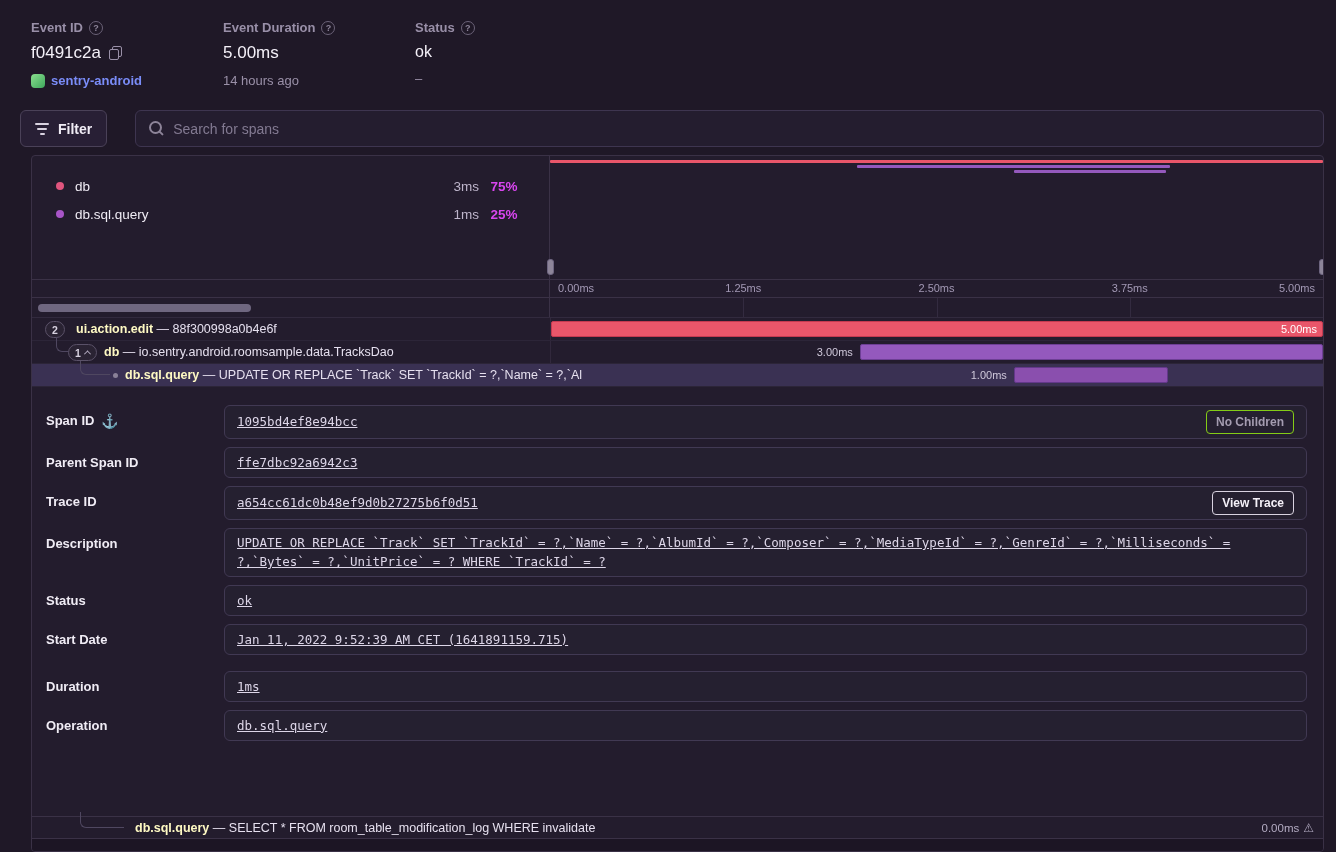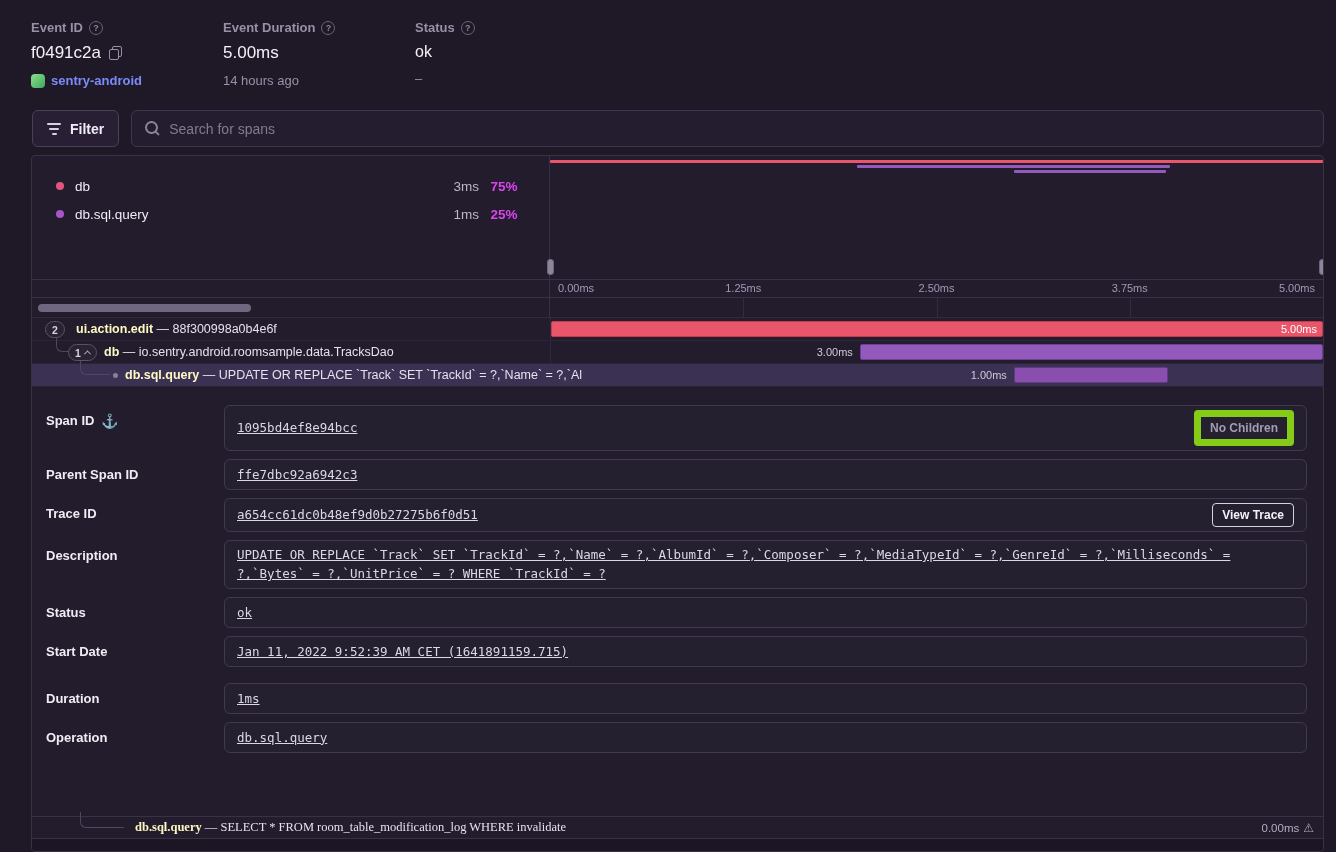--- a/index.html
+++ b/index.html
@@ -14,21 +14,21 @@
   .q-icon { width:14px; height:14px; border:1px solid #6b6278; border-radius:50%; font-size:9px; color:#8d8499; display:inline-flex; align-items:center; justify-content:center; font-weight:700; }
   .h-value { font-size:17px; color:#f4f0f8; margin-top:8px; display:flex; align-items:center; gap:8px; }
   .h-sub { font-size:13px; color:#9a90a8; margin-top:10px; display:flex; align-items:center; gap:6px; }
   .copy-icon { position:relative; width:12px; height:14px; display:inline-block; }
   .copy-icon::after { content:""; position:absolute; left:3px; top:0; width:8px; height:9px; border:1.5px solid #9a90a8; border-radius:2px; }
   .copy-icon::before { content:""; position:absolute; left:0; top:3px; width:8px; height:9px; border:1.5px solid #9a90a8; border-radius:2px; background:#1f1827; z-index:1; }
   .proj-icon { width:14px; height:14px; border-radius:4px; background:linear-gradient(135deg,#8be08f,#3ea75c); }
   .proj-link { color:#7a8cf8; font-weight:600; }
 
   
-  .toolbar { display:flex; gap:12px; margin:8px 12px 8px 32px; }
+  .toolbar { display:flex; gap:28px; margin:8px 12px 8px 20px; }
   .filter-btn { height:37px; padding:0 14px; border:1px solid #4a4158; border-radius:6px; background:#281f35; color:#f0ecf5; font-weight:700; font-size:14px; display:flex; align-items:center; gap:9px; cursor:pointer; }
   .filter-icon { display:inline-flex; flex-direction:column; gap:3px; align-items:center; }
   .filter-icon span { display:block; height:2px; border-radius:1px; background:#d8d2e0; }
   .filter-icon span:nth-child(1){ width:14px; } .filter-icon span:nth-child(2){ width:10px; } .filter-icon span:nth-child(3){ width:5px; }
   .search { flex:1; height:37px; border:1px solid #3e3550; border-radius:6px; background:#241d2f; display:flex; align-items:center; padding:0 13px; gap:9px; }
   .search-icon { position:relative; width:15px; height:15px; }
   .search-icon::before { content:""; position:absolute; width:9px; height:9px; border:2px solid #8d8499; border-radius:50%; left:0; top:0; }
   .search-icon::after { content:""; position:absolute; width:2px; height:6px; background:#8d8499; transform:rotate(-45deg); left:11px; top:9px; border-radius:1px; }
   .search input { flex:1; background:transparent; border:0; outline:none; color:#e8e2f0; font-size:14px; font-family:Liberation Sans, sans-serif; }
   .search input::placeholder { color:#837a92; }
@@ -79,26 +79,26 @@
   .leaf-dot { position:absolute; width:5px; height:5px; border-radius:50%; background:#8a8198; top:9px; z-index:2; }
 
   
   .details { flex:1; padding:18px 16px 8px 14px; overflow:hidden; }
   .d-row { display:flex; margin-bottom:8px; }
   .d-label { width:178px; padding-top:8px; font-size:13px; font-weight:700; color:#f0ecf5; display:flex; align-items:flex-start; gap:7px; }
   .anchor-icon { color:#8f86a0; font-size:14px; line-height:16px; cursor:pointer; }
   .d-value { flex:1; background:#252030; border:1px solid #413953; border-radius:6px; min-height:31px; display:flex; align-items:center; gap:10px; padding:4px 12px; font-family:"DejaVu Sans Mono", monospace; font-size:12.5px; color:#ddd6e8; }
   .d-value .val { flex:1; line-height:1.55;text-decoration:underline; }
   .mini-btn { flex:none; font-family:"Liberation Sans",sans-serif; font-size:12px; font-weight:700; padding:4px 9px; border-radius:4px; background:transparent; cursor:pointer; }
-  .btn-muted { border:7px solid #84cc16; color:#a49cb0; }
+  .btn-muted { border:1px solid #84cc16; color:#a49cb0; }
   .btn-light { border:1px solid #d8d2e0; color:#f4f0f8; }
 
   
   .footer-row { border-top:1px solid #3a3146; border-bottom:1px solid #3a3146; }
-  .footer-row .row-text { margin-left:103px;font-family:Liberation Serif, serif; }
+  .footer-row .row-text { margin-left:103px; }
   .foot-dur { position:absolute; right:9px; top:50%; transform:translateY(-50%); font-size:11.5px; color:#b3abc2; display:flex; align-items:center; gap:4px; z-index:2; }
   .warn-icon { font-size:12px; color:#b3abc2; }
   .bottom-strip { height:12px; background:#1c1524; }
 </style>
 </head>
 <body>
 
 <div class="page">
 
   <header class="topbar">

